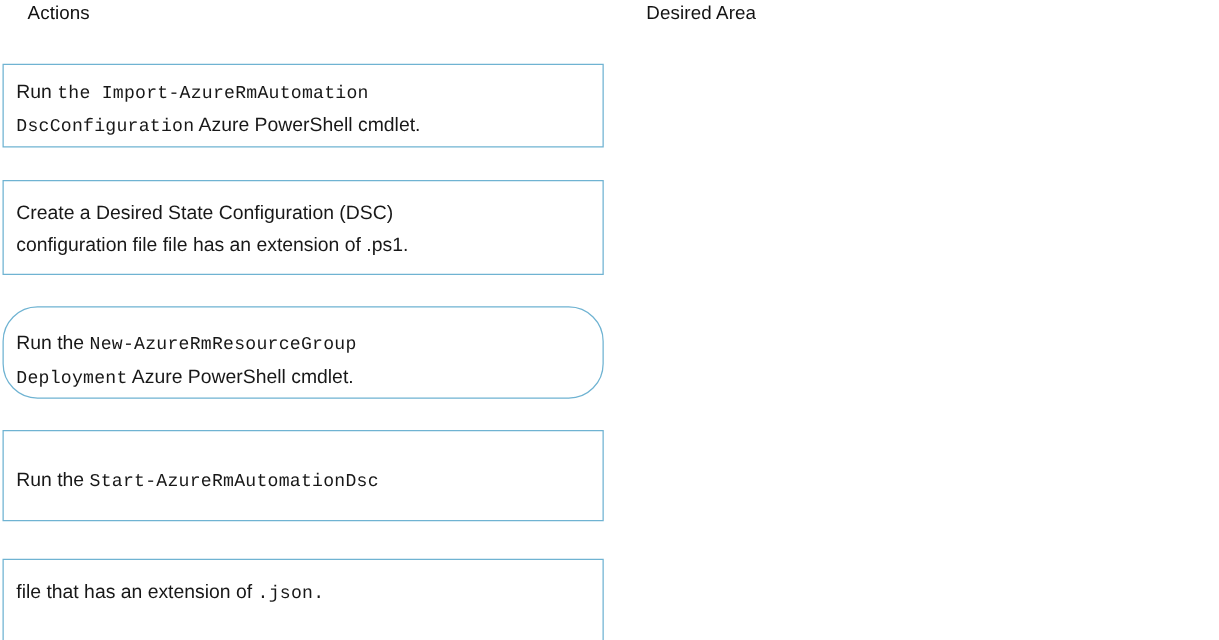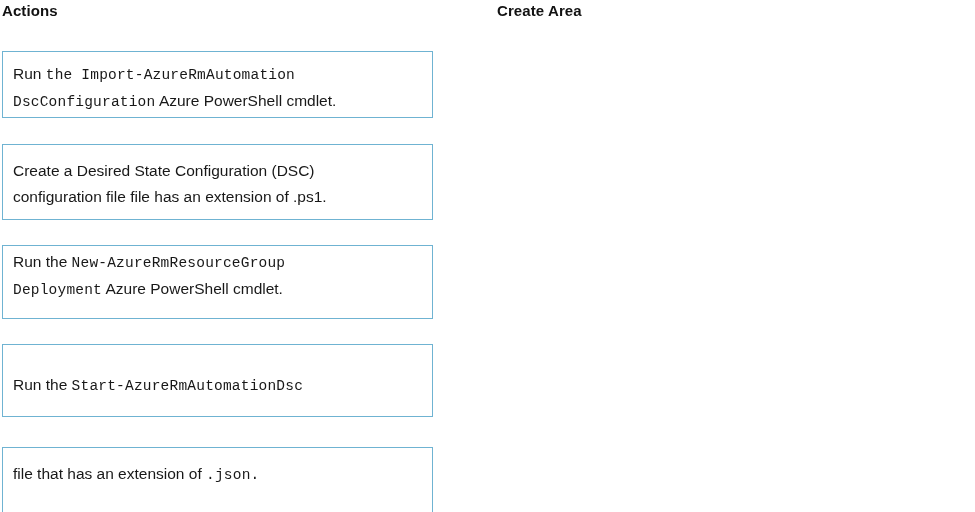--- a/index.html
+++ b/index.html
@@ -19,55 +19,56 @@
   .page {
     position: relative;
     width: 975px;
     height: 512px;
   }
 
   
   .col-header {
     position: absolute;
     font-family: "Liberation Sans", sans-serif;
-    font-weight: bold;
+    font-weight: normal;
     font-size: 15px;
     line-height: 18px;
     color: #121212;
     letter-spacing: 0.1px;
     white-space: nowrap;
+    margin-left: 20px;
   }
   #actions-header {
     left: 2px;
     top: 2px;
   }
   #answer-header {
     left: 497px;
     top: 2px;
   }
 
   
   .actions-column {
     position: absolute;
     left: 2px;
     top: 51px;
     width: 481px;
   }
 
   .action-card {
     box-sizing: border-box;
-    width: 431px;
+    width: 481px;
     border: 1px solid #6fb3d2;
     background: #ffffff;
     margin-bottom: 25px;
     padding: 9px 10px 8px 10px;
   }
   .action-card.c1 { height: 67px; margin-bottom: 26px; }
   .action-card.c2 { height: 76px; padding-top: 13px; }
-  .action-card.c3 { height: 74px; margin-bottom: 25px; padding-top: 3px; }
+  .action-card.c3 { height: 74px; margin-bottom: 25px; padding-top: 16px; border-radius: 28px; }
   .action-card.c4 { height: 73px; margin-bottom: 30px; padding-top: 27px; }
   .action-card.c5 { height: 74px; margin-bottom: 0;    padding-top: 13px; }
 
   .card-line {
     font-size: 15.5px;
     line-height: 26px;
     white-space: nowrap;
     color: #181818;
   }
   .sans {
@@ -88,21 +89,21 @@
     height: 461px;
   }
 </style>
 </head>
 <body>
 
 <div class="page">
 
   <div class="col-header" id="actions-header">Actions</div>
 
-  <div class="col-header" id="answer-header">Create Area</div>
+  <div class="col-header" id="answer-header">Desired Area</div>
 
   <div class="actions-column">
 
     <div class="action-card c1">
       <div class="card-line">
         <span class="sans">Run </span><span class="mono">the Import-AzureRmAutomation</span>
       </div>
       <div class="card-line">
         <span class="mono">DscConfiguration</span><span class="sans"> Azure PowerShell cmdlet.</span>
       </div>

